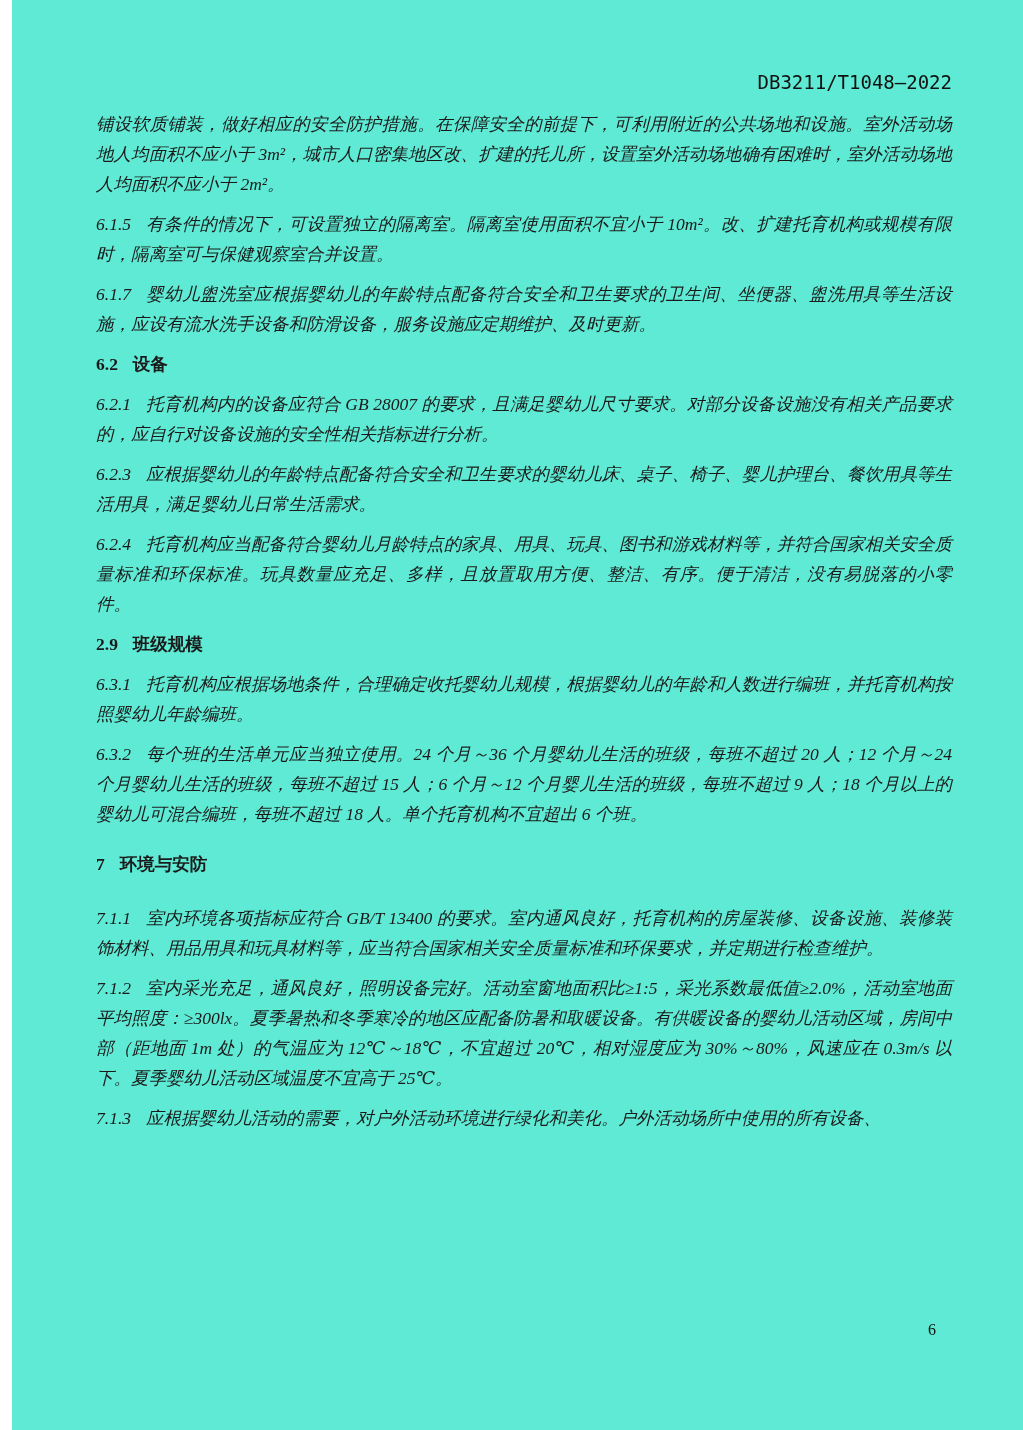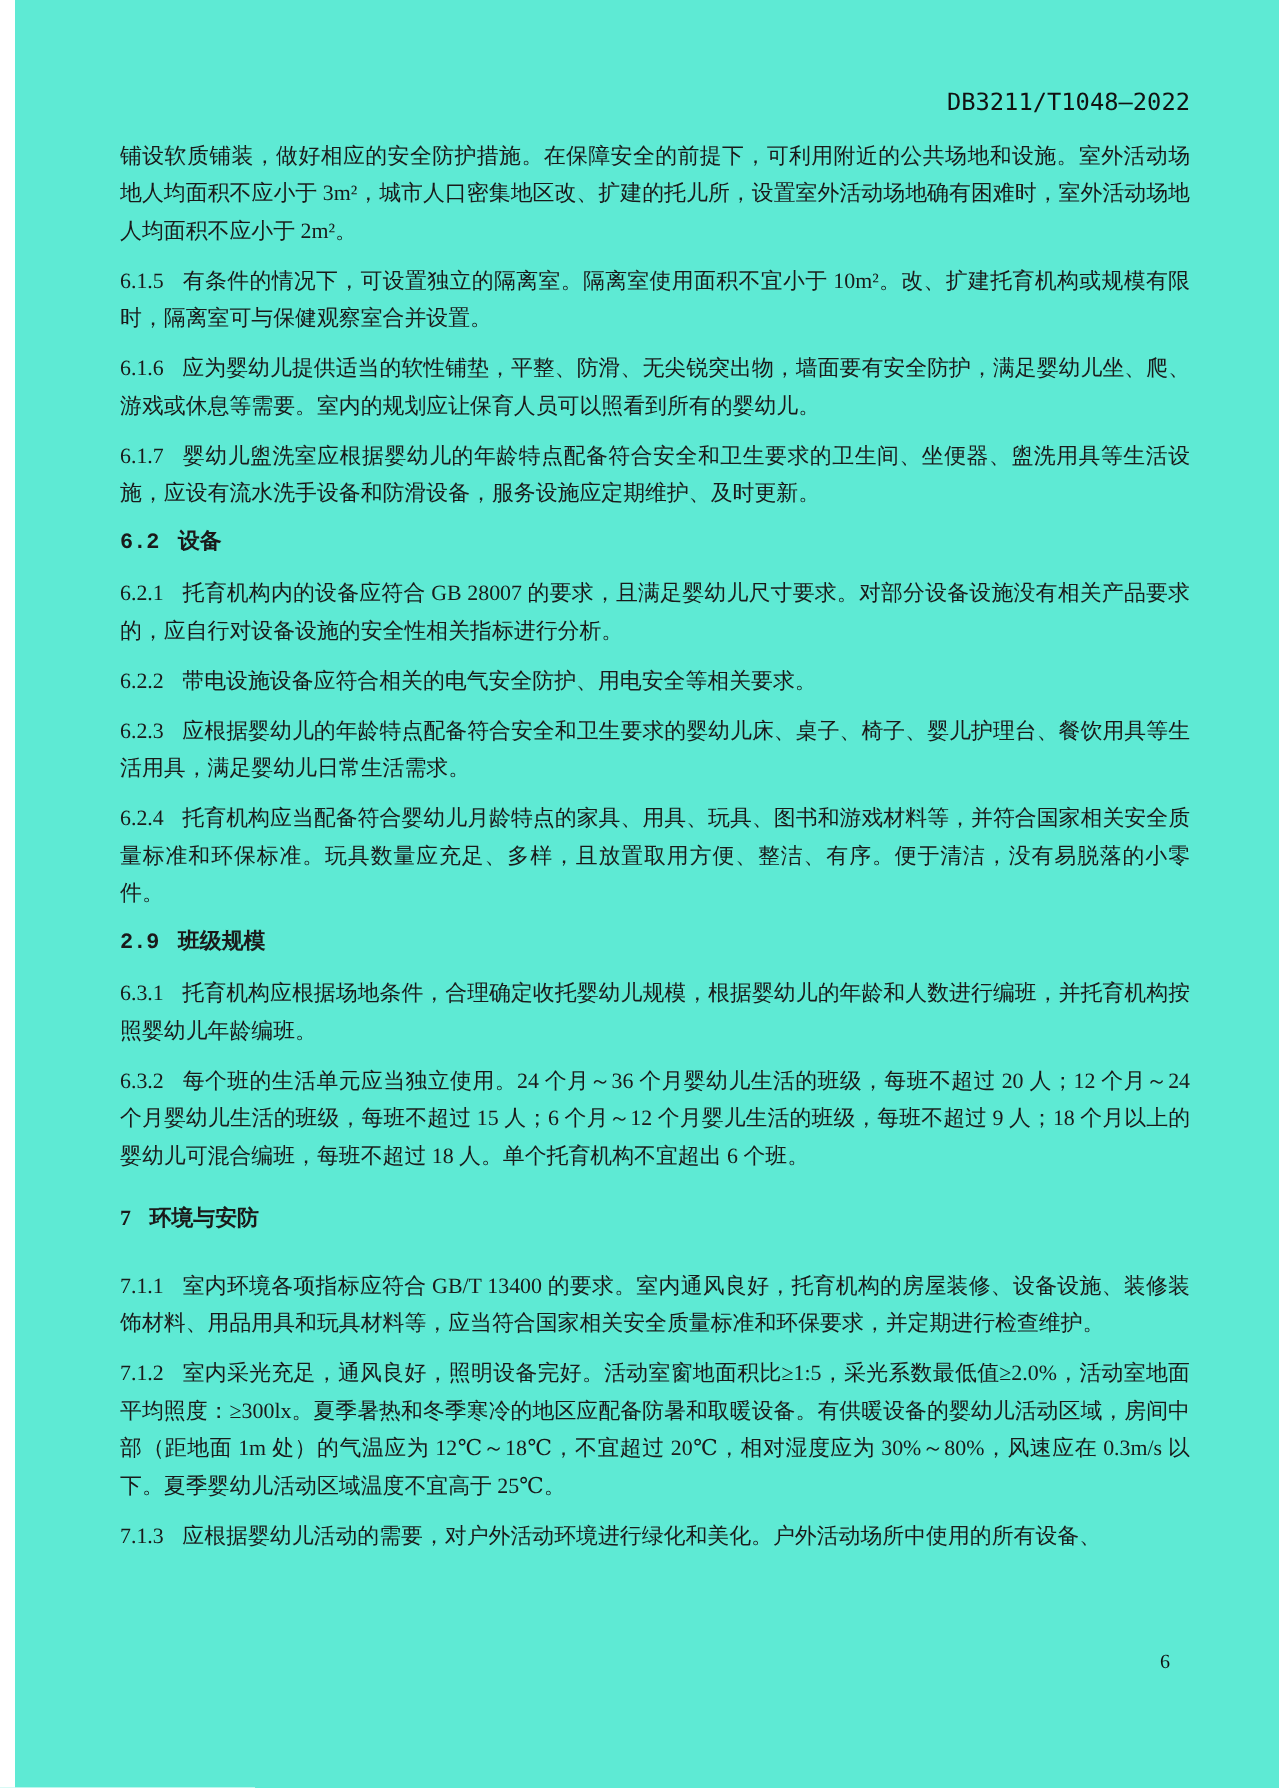--- a/index.html
+++ b/index.html
@@ -23,22 +23,22 @@
     color: #111;
     letter-spacing: 0px;
   }
   .content {
     margin-top: 16px;
     font-size: 17.5px;
     line-height: 30px;
     text-align: justify;
     text-justify: inter-ideograph;
   }
-  .para { margin: 10px 0; }
-  .h2 { margin: 10px 0; font-weight: bold; font-family: Liberation Mono, monospace; }
+  .para { margin: 10px 0; font-style: italic; }
+  .h2 { margin: 10px 0; font-weight: bold; }
   .h1 { margin: 20px 0 24px; font-weight: bold; }
   .num { margin-right: 0.85em; }
   .page-number {
     position: absolute;
     top: 1318px;
     right: 99px;
     font-size: 16px;
     line-height: 24px;
     color: #111;
     font-family: "Liberation Serif", "DejaVu Serif", serif;
@@ -50,29 +50,27 @@
 <div class="page">
 
   <div class="doc-header">DB3211/T1048—2022</div>
 
   <div class="content">
 
     <p class="para"><span>铺设软质铺装，做好相应的安全防护措施。在保障安全的前提下，可利用附近的公共场地和设施。室外活动场地人均面积不应小于 3m²，城市人口密集地区改、扩建的托儿所，设置室外活动场地确有困难时，室外活动场地人均面积不应小于 2m²。</span></p>
 
     <p class="para"><span class="num">6.1.5</span><span>有条件的情况下，可设置独立的隔离室。隔离室使用面积不宜小于 10m²。改、扩建托育机构或规模有限时，隔离室可与保健观察室合并设置。</span></p>
 
-    <p class="para"><span class="num">6.1.6</span><span>应为婴幼儿提供适当的软性铺垫，平整、防滑、无尖锐突出物，墙面要有安全防护，满足婴幼儿坐、爬、游戏或休息等需要。室内的规划应让保育人员可以照看到所有的婴幼儿。</span></p>
 
     <p class="para"><span class="num">6.1.7</span><span>婴幼儿盥洗室应根据婴幼儿的年龄特点配备符合安全和卫生要求的卫生间、坐便器、盥洗用具等生活设施，应设有流水洗手设备和防滑设备，服务设施应定期维护、及时更新。</span></p>
 
     <p class="h2"><span class="num">6.2</span><span>设备</span></p>
 
     <p class="para"><span class="num">6.2.1</span><span>托育机构内的设备应符合 GB 28007 的要求，且满足婴幼儿尺寸要求。对部分设备设施没有相关产品要求的，应自行对设备设施的安全性相关指标进行分析。</span></p>
 
-    <p class="para"><span class="num">6.2.2</span><span>带电设施设备应符合相关的电气安全防护、用电安全等相关要求。</span></p>
 
     <p class="para"><span class="num">6.2.3</span><span>应根据婴幼儿的年龄特点配备符合安全和卫生要求的婴幼儿床、桌子、椅子、婴儿护理台、餐饮用具等生活用具，满足婴幼儿日常生活需求。</span></p>
 
     <p class="para"><span class="num">6.2.4</span><span>托育机构应当配备符合婴幼儿月龄特点的家具、用具、玩具、图书和游戏材料等，并符合国家相关安全质量标准和环保标准。玩具数量应充足、多样，且放置取用方便、整洁、有序。便于清洁，没有易脱落的小零件。</span></p>
 
     <p class="h2"><span class="num">2.9</span><span>班级规模</span></p>
 
     <p class="para"><span class="num">6.3.1</span><span>托育机构应根据场地条件，合理确定收托婴幼儿规模，根据婴幼儿的年龄和人数进行编班，并托育机构按照婴幼儿年龄编班。</span></p>
 
     <p class="para"><span class="num">6.3.2</span><span>每个班的生活单元应当独立使用。24 个月～36 个月婴幼儿生活的班级，每班不超过 20 人；12 个月～24 个月婴幼儿生活的班级，每班不超过 15 人；6 个月～12 个月婴儿生活的班级，每班不超过 9 人；18 个月以上的婴幼儿可混合编班，每班不超过 18 人。单个托育机构不宜超出 6 个班。</span></p>

